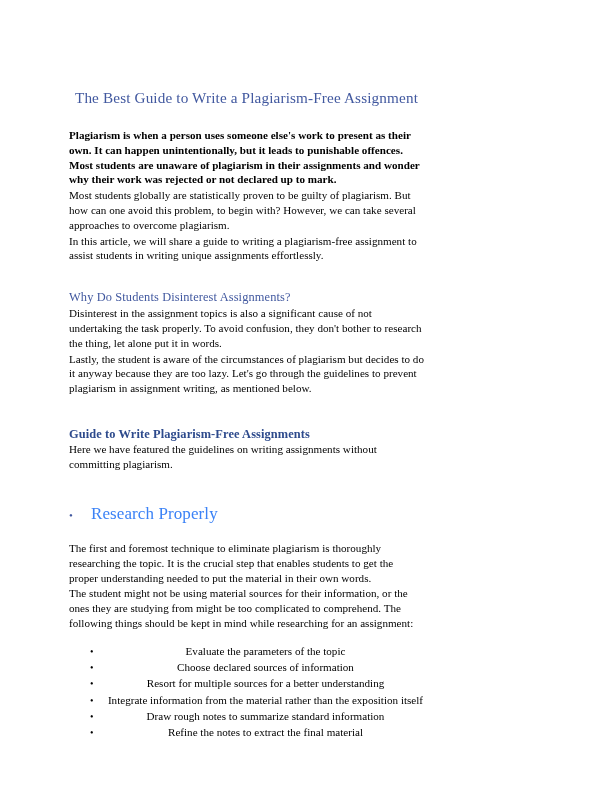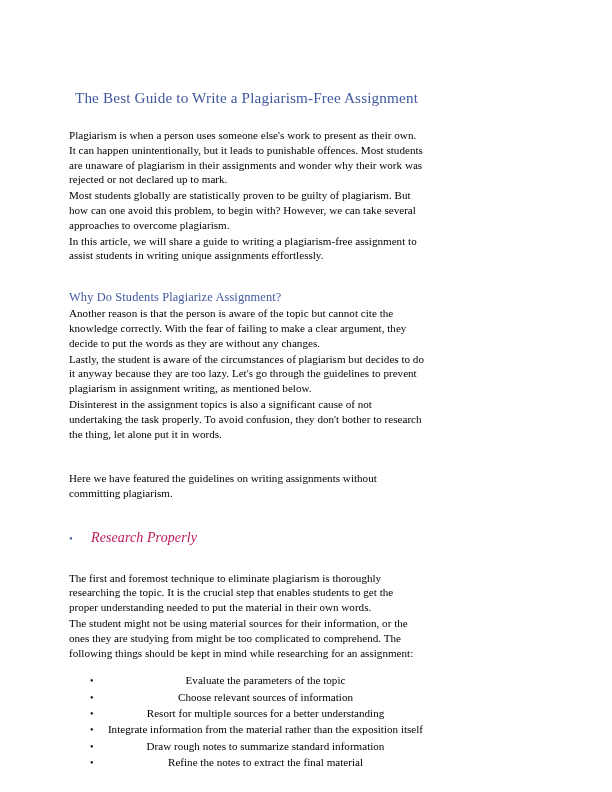--- a/index.html
+++ b/index.html
@@ -33,22 +33,22 @@
   }
   .body-p {
     font-size: 11.1px;
     line-height: 1.335;
     color: #000000;
     margin: 0;
     text-align: left;
     letter-spacing: 0.01px;
   }
   .gap-para { margin-top: 1px; }
-  .gap-small { margin-top: 10px; }
-  .first-para { margin-top: 21px; }
+  .gap-small { }
+  .first-para { margin-top: 21px; font-weight: bold; }
 
   .heading-plain {
     font-size: 12.4px;
     font-weight: normal;
     color: #41589f;
     margin: 0;
     line-height: 1.3;
     letter-spacing: 0.12px;
   }
   .heading-plain-wrap { margin-top: 26px; }
@@ -70,26 +70,25 @@
   }
   .bullet-blue {
     color: #41589f;
     font-size: 11px;
     width: 22px;
     flex: 0 0 22px;
     line-height: 1;
     display: inline-block;
   }
   .heading-sub {
-    font-size: 14px;
+    font-size: 17px;
     font-weight: normal;
-    color: #be185d;
+    color: #3b82f6;
     line-height: 1.25;
     letter-spacing: 0.1px;
-    font-style: italic;
   }
 
   .bullet-list {
     list-style: none;
     margin: 13px 0 0 0;
     padding: 0;
   }
   .bullet-list li {
     display: flex;
     align-items: baseline;
@@ -116,51 +115,51 @@
 
   <h1 class="doc-title">The Best Guide to Write a Plagiarism-Free Assignment</h1>
 
   <p class="body-p first-para">Plagiarism is when a person uses someone else's work to present as their own. It can happen unintentionally, but it leads to punishable offences. Most students are unaware of plagiarism in their assignments and wonder why their work was rejected or not declared up to mark.</p>
 
   <p class="body-p gap-para">Most students globally are statistically proven to be guilty of plagiarism. But how can one avoid this problem, to begin with? However, we can take several approaches to overcome plagiarism.</p>
 
   <p class="body-p gap-para">In this article, we will share a guide to writing a plagiarism-free assignment to assist students in writing unique assignments effortlessly.</p>
 
   <div class="heading-plain-wrap">
-    <h2 class="heading-plain">Why Do Students Plagiarize Assignment?</h2>
+    <h2 class="heading-plain">Why Do Students Disinterest Assignments?</h2>
 
 
-    <p class="body-p gap-para">Another reason is that the person is aware of the topic but cannot cite the knowledge correctly. With the fear of failing to make a clear argument, they decide to put the words as they are without any changes.</p>
+
+    <p class="body-p gap-para">Disinterest in the assignment topics is also a significant cause of not undertaking the task properly. To avoid confusion, they don't bother to research the thing, let alone put it in words.</p>
 
     <p class="body-p gap-para">Lastly, the student is aware of the circumstances of plagiarism but decides to do it anyway because they are too lazy. Let's go through the guidelines to prevent plagiarism in assignment writing, as mentioned below.</p>
-
-    <p class="body-p gap-para">Disinterest in the assignment topics is also a significant cause of not undertaking the task properly. To avoid confusion, they don't bother to research the thing, let alone put it in words.</p>
   </div>
 
   <div class="heading-bold-wrap">
+    <h2 class="heading-bold">Guide to Write Plagiarism-Free Assignments</h2>
 
     <p class="body-p">Here we have featured the guidelines on writing assignments without committing plagiarism.</p>
 
     <div class="heading-sub-row">
       <span class="bullet-blue">•</span>
       <h3 class="heading-sub">Research Properly</h3>
     </div>
 
     <p class="body-p gap-small">The first and foremost technique to eliminate plagiarism is thoroughly researching the topic. It is the crucial step that enables students to get the proper understanding needed to put the material in their own words.</p>
 
     <p class="body-p gap-para">The student might not be using material sources for their information, or the ones they are studying from might be too complicated to comprehend. The following things should be kept in mind while researching for an assignment:</p>
 
     <ul class="bullet-list">
       <li>
         <span class="bullet-black">•</span>
         <span class="li-text">Evaluate the parameters of the topic</span>
       </li>
       <li>
         <span class="bullet-black">•</span>
-        <span class="li-text">Choose relevant sources of information</span>
+        <span class="li-text">Choose declared sources of information</span>
       </li>
       <li>
         <span class="bullet-black">•</span>
         <span class="li-text">Resort for multiple sources for a better understanding</span>
       </li>
       <li>
         <span class="bullet-black">•</span>
         <span class="li-text">Integrate information from the material rather than the exposition itself</span>
       </li>
       <li>

